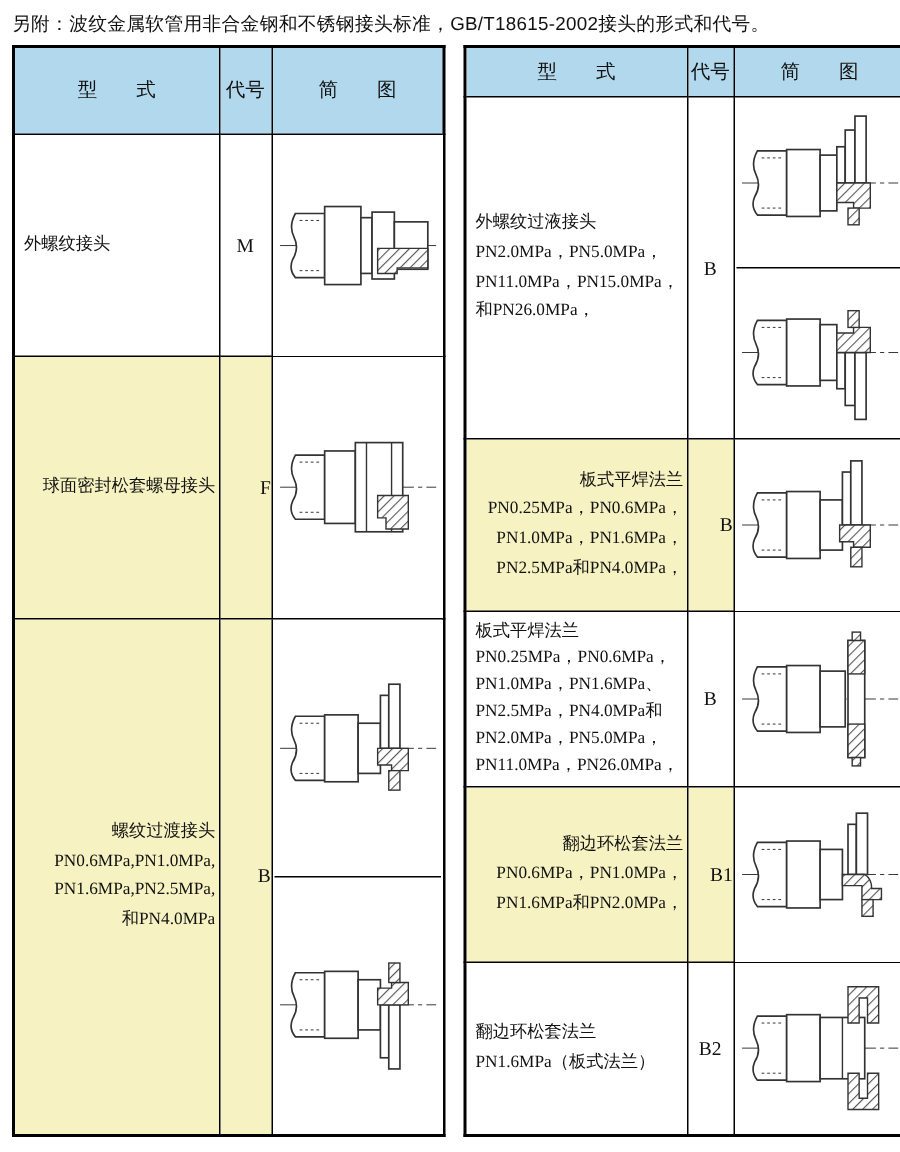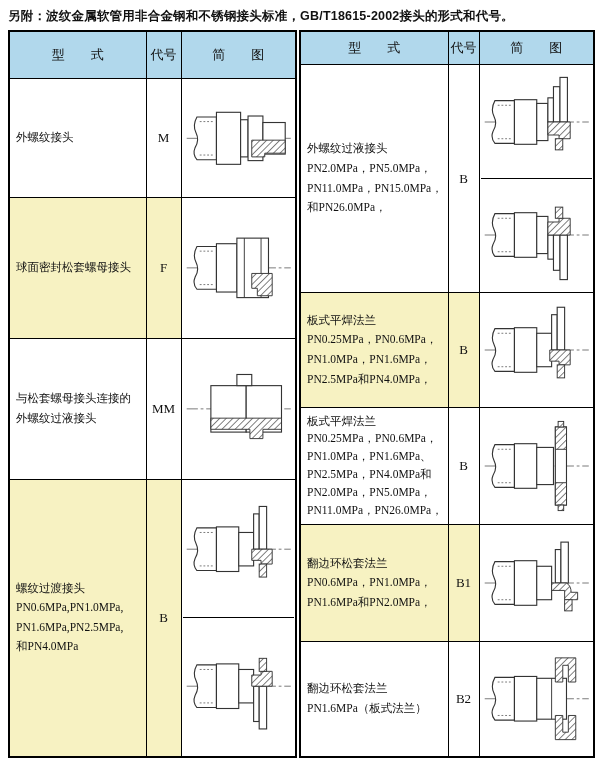--- a/index.html
+++ b/index.html
@@ -1,27 +1,27 @@
 <!DOCTYPE html>
 <html style="--header-bg: #b1d8ec; --highlight-bg: #f7f2c2;"><head>
 <meta charset="utf-8">
 <style>
   html,body{margin:0;padding:0;background:#fff;width:600px;height:768px;overflow:hidden;
     font-family:"Liberation Serif", serif;color:#111;}
-  .title{font-family:"Liberation Sans", sans-serif;font-weight:bold;font-size:12.5px;
+  .title{font-family:"Liberation Sans", sans-serif;font-weight:normal;font-size:12.5px;
     padding:8px 8px 5px 8px;letter-spacing:0.2px;}
-  .tables{display:flex;gap:2px;margin-left:8px;}
+  .tables{display:flex;gap:12px;margin-left:8px;}
   table.tbl{border-collapse:collapse;table-layout:fixed;border:2px solid #000;background:#fff;}
   table.tbl th, table.tbl td{border:1px solid #000;overflow:hidden;}
   th{background:var(--header-bg,#b1d8ec);font-weight:normal;font-size:13px;height:30px;
      text-align:center;white-space:pre;}
   td.type{font-size:11.5px;line-height:1.7;padding:0 2px 0 6px;vertical-align:middle;
      white-space:pre-line;}
   td.code{font-size:13px;text-align:center;vertical-align:middle;padding:0;}
-  tr.hl td.type, tr.hl td.code{background:var(--highlight-bg,#f7f2c2);}
+  tr.hl td.type, tr.hl td.code{background:var(--highlight-bg,#f7f2c2);text-align:right;}
   tr.tight td.type{line-height:1.55;}
   td.diag{position:relative;padding:0;background:#fff;}
   .dwrap{position:absolute;inset:1px;display:flex;}
   .dwrap.split{flex-direction:column;}
   .sub{flex:1;position:relative;min-height:0;}
   .dwrap.split .sub:first-child{border-bottom:1px solid #000;}
   .sub svg{width:100%;height:100%;display:block;}
   
   .ln{fill:#fff;stroke:#333;stroke-width:1.2;}
   .hz{fill:url(#hatch);stroke:#333;stroke-width:1;}
@@ -89,38 +89,20 @@
                   <path d="M18,32 H34 M18,68 H34" class="dot"></path>
                   <rect x="36" y="24" width="22" height="52" class="ln"></rect>
                   <rect x="58" y="18" width="34" height="64" class="ln"></rect>
                   <path d="M66,18 V82 M84,18 V82" class="lnn"></path>
                   <path d="M74,56 H96 V80 H80 V72 H74 Z" class="hz"></path>
                 </svg>
               </div>
             </div>
       </td>
     </tr>
-    <tr style="height:100px">
-      <td class="type">与松套螺母接头连接的
-外螺纹过液接头</td>
-      <td class="code">MM</td>
-      <td class="diag">
-        <div class="dwrap">
-              <div class="sub">
-                <svg viewBox="0 0 120 100" preserveAspectRatio="xMidYMid meet">
-                  <path d="M4,50 H116" class="cl"></path>
-                  <rect x="30" y="25" width="38" height="50" class="ln"></rect>
-                  <rect x="68" y="25" width="38" height="50" class="ln"></rect>
-                  <rect x="58" y="13" width="16" height="12" class="ln"></rect>
-                  <path d="M30,60 H106 V72 H86 V82 H72 V72 H30 Z" class="hz"></path>
-                </svg>
-              </div>
-            </div>
-      </td>
-    </tr>
     <tr class="hl" style="height:197px">
       <td class="type">螺纹过渡接头
 PN0.6MPa,PN1.0MPa,
 PN1.6MPa,PN2.5MPa,
 和PN4.0MPa</td>
       <td class="code">B</td>
       <td class="diag">
         <div class="dwrap split">
           <div class="sub">
                 <svg viewBox="0 0 120 100" preserveAspectRatio="xMidYMid meet">

